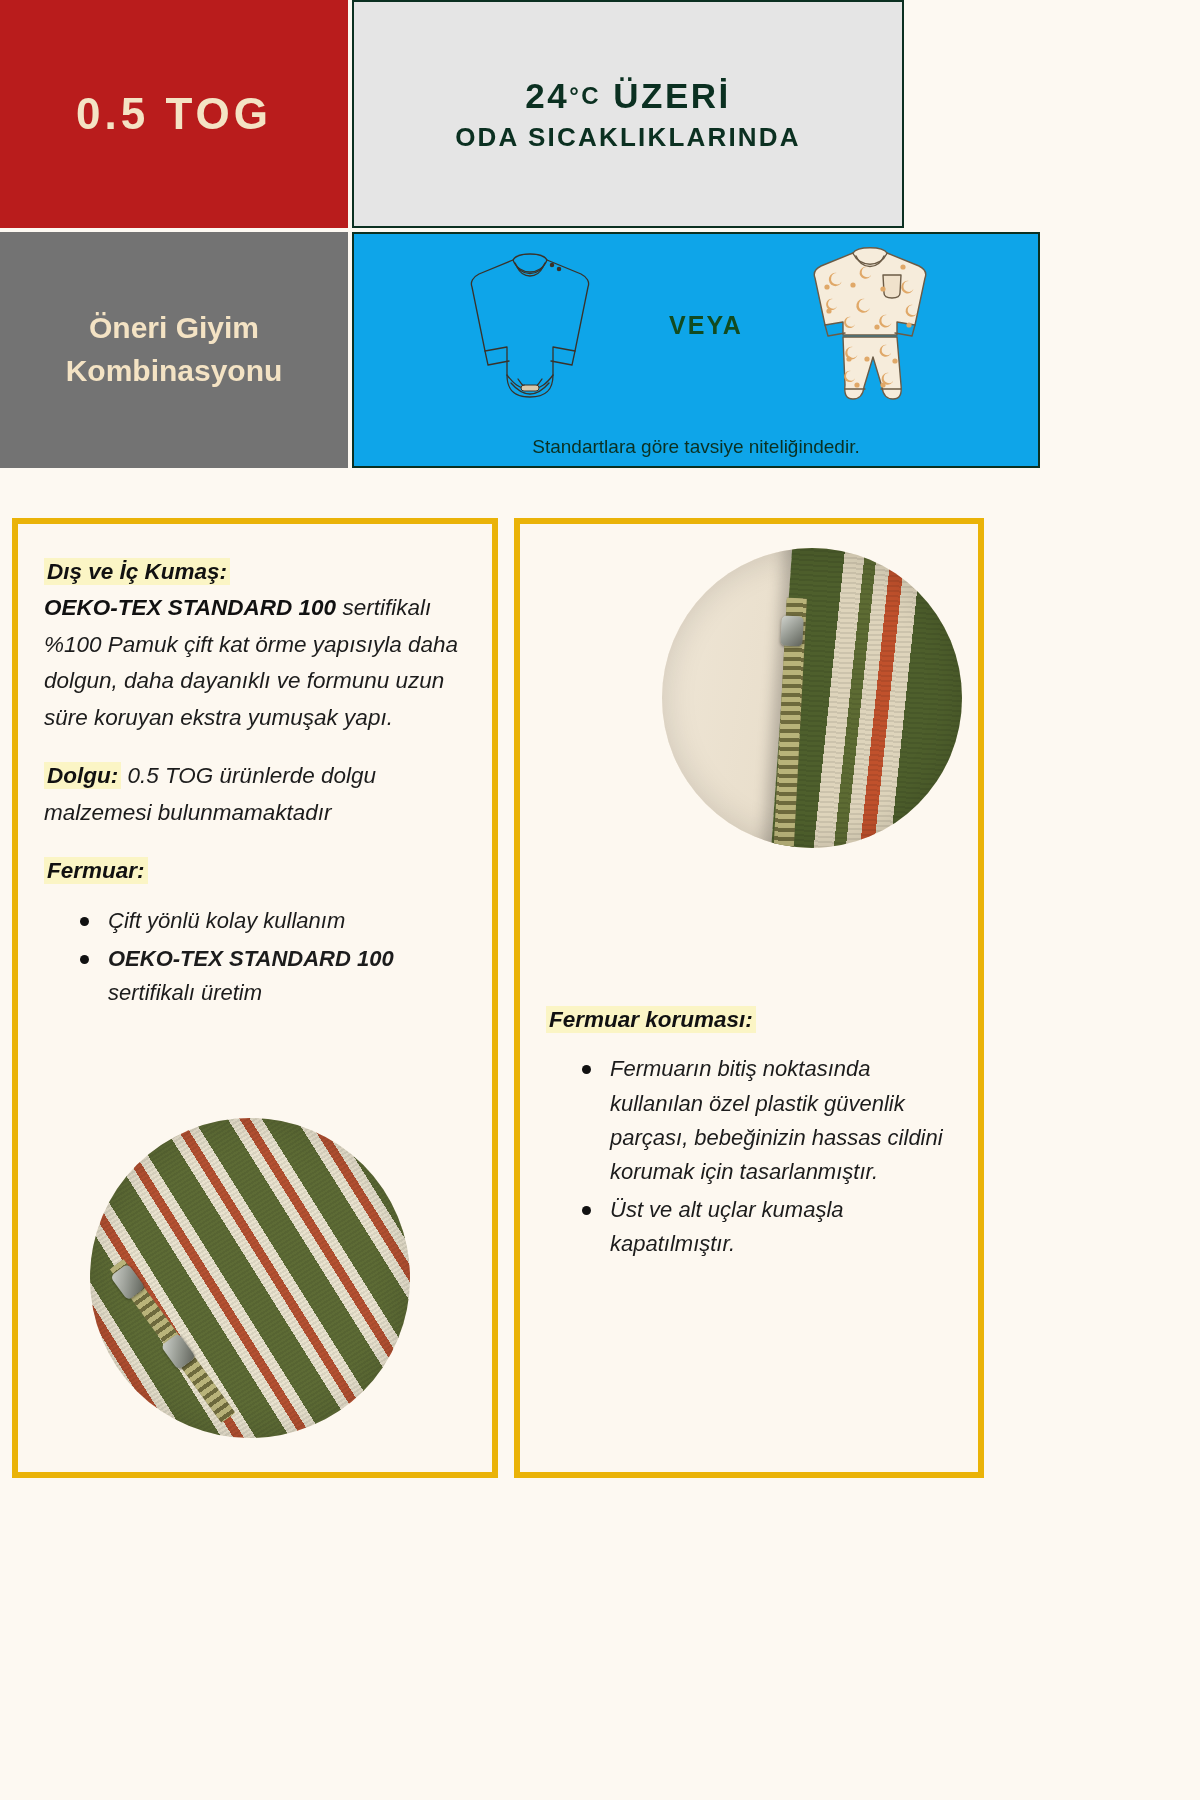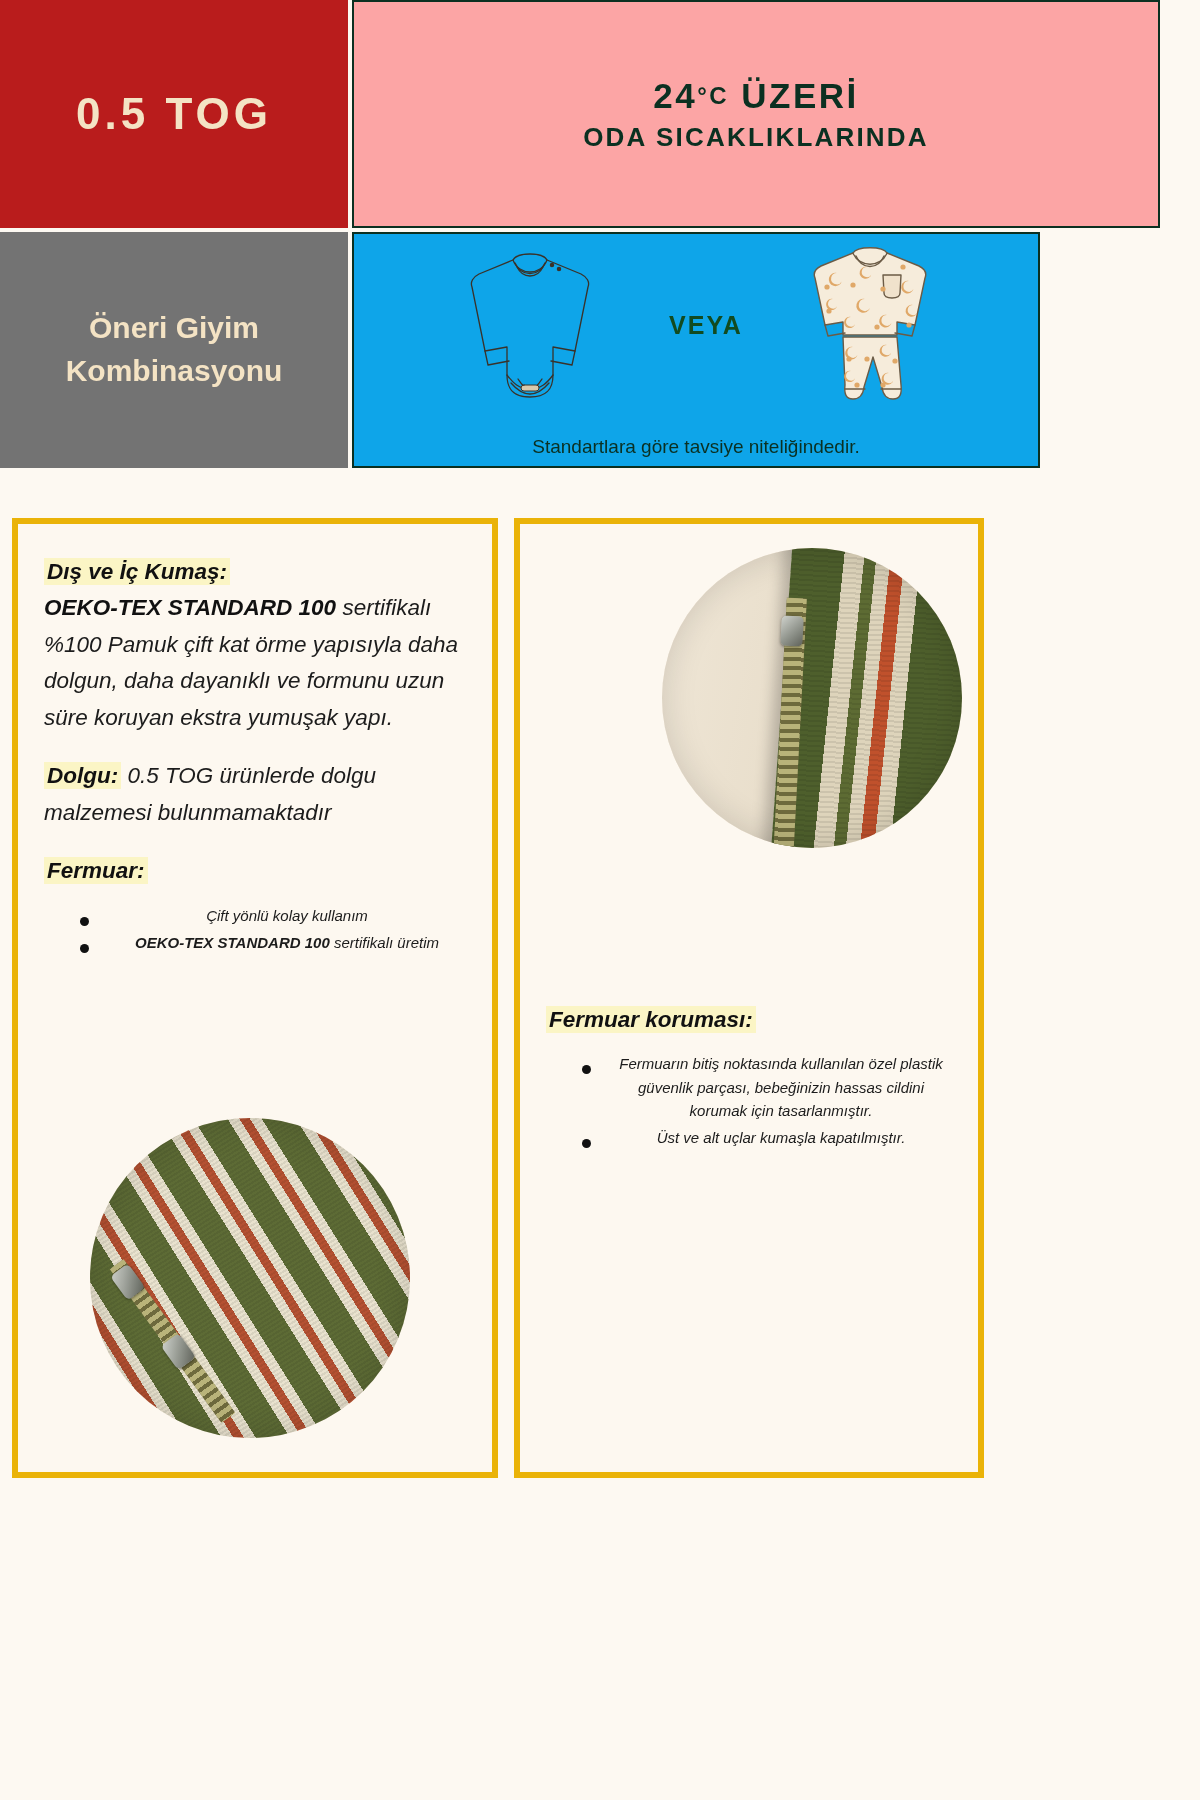--- a/index.html
+++ b/index.html
@@ -16,22 +16,22 @@
   .cell-tog {
     position: absolute; left: 0; top: 0; width: 348px; height: 228px;
     background: #b91c1c; display: flex; align-items: center; justify-content: center; text-align: center;
   }
   .cell-tog .tog-text {
     color: #f4e3c4; font-size: 44px; font-weight: 700; letter-spacing: 4px;
     font-family: "Liberation Sans", sans-serif;
   }
 
   .cell-temp {
-    position: absolute; left: 352px; top: 0; width: 808px; height: 228px;
-    background: #fca5a5; border: 2px solid #0b3021;
+    position: absolute; left: 352px; top: 0; width: 552px; height: 228px;
+    background: #e5e5e5; border: 2px solid #0b3021;
     display: flex; flex-direction: column; align-items: center; justify-content: center;
   }
   .cell-temp .temp-main {
     color: #0b3021; font-size: 35px; font-weight: 700; letter-spacing: 2.5px; margin-bottom: 6px;
   }
   .cell-temp .temp-main .deg { font-size: 24px; vertical-align: 4px; }
   .cell-temp .temp-sub {
     color: #0b3021; font-size: 26px; font-weight: 700; letter-spacing: 2.2px;
   }
 
@@ -74,22 +74,22 @@
     padding: 1px 3px; box-decoration-break: clone; -webkit-box-decoration-break: clone;
   }
   .body-txt {
     font-size: 22.5px; line-height: 1.62; color: #1c1c1c;
   }
   .body-txt b { font-weight: 700; color: #111; }
   .blk { margin-top: 22px; }
 
   ul.bullets { list-style: none; margin-top: 14px; padding-left: 30px; }
   ul.bullets li {
-    position: relative; font-size: 15px; line-height: 1.55; color: #1c1c1c;
-    padding-left: 34px; margin-bottom: 4px; text-align: center;
+    position: relative; font-size: 22px; line-height: 1.55; color: #1c1c1c;
+    padding-left: 34px; margin-bottom: 4px;
   }
   ul.bullets li::before {
     content: ""; position: absolute; left: 6px; top: 13px;
     width: 9px; height: 9px; border-radius: 50%; background: #111;
   }
   ul.bullets li b { font-weight: 700; }
 
   
   .photo-circle { position: absolute; border-radius: 50%; overflow: hidden; background: #efe7dc; }
 

